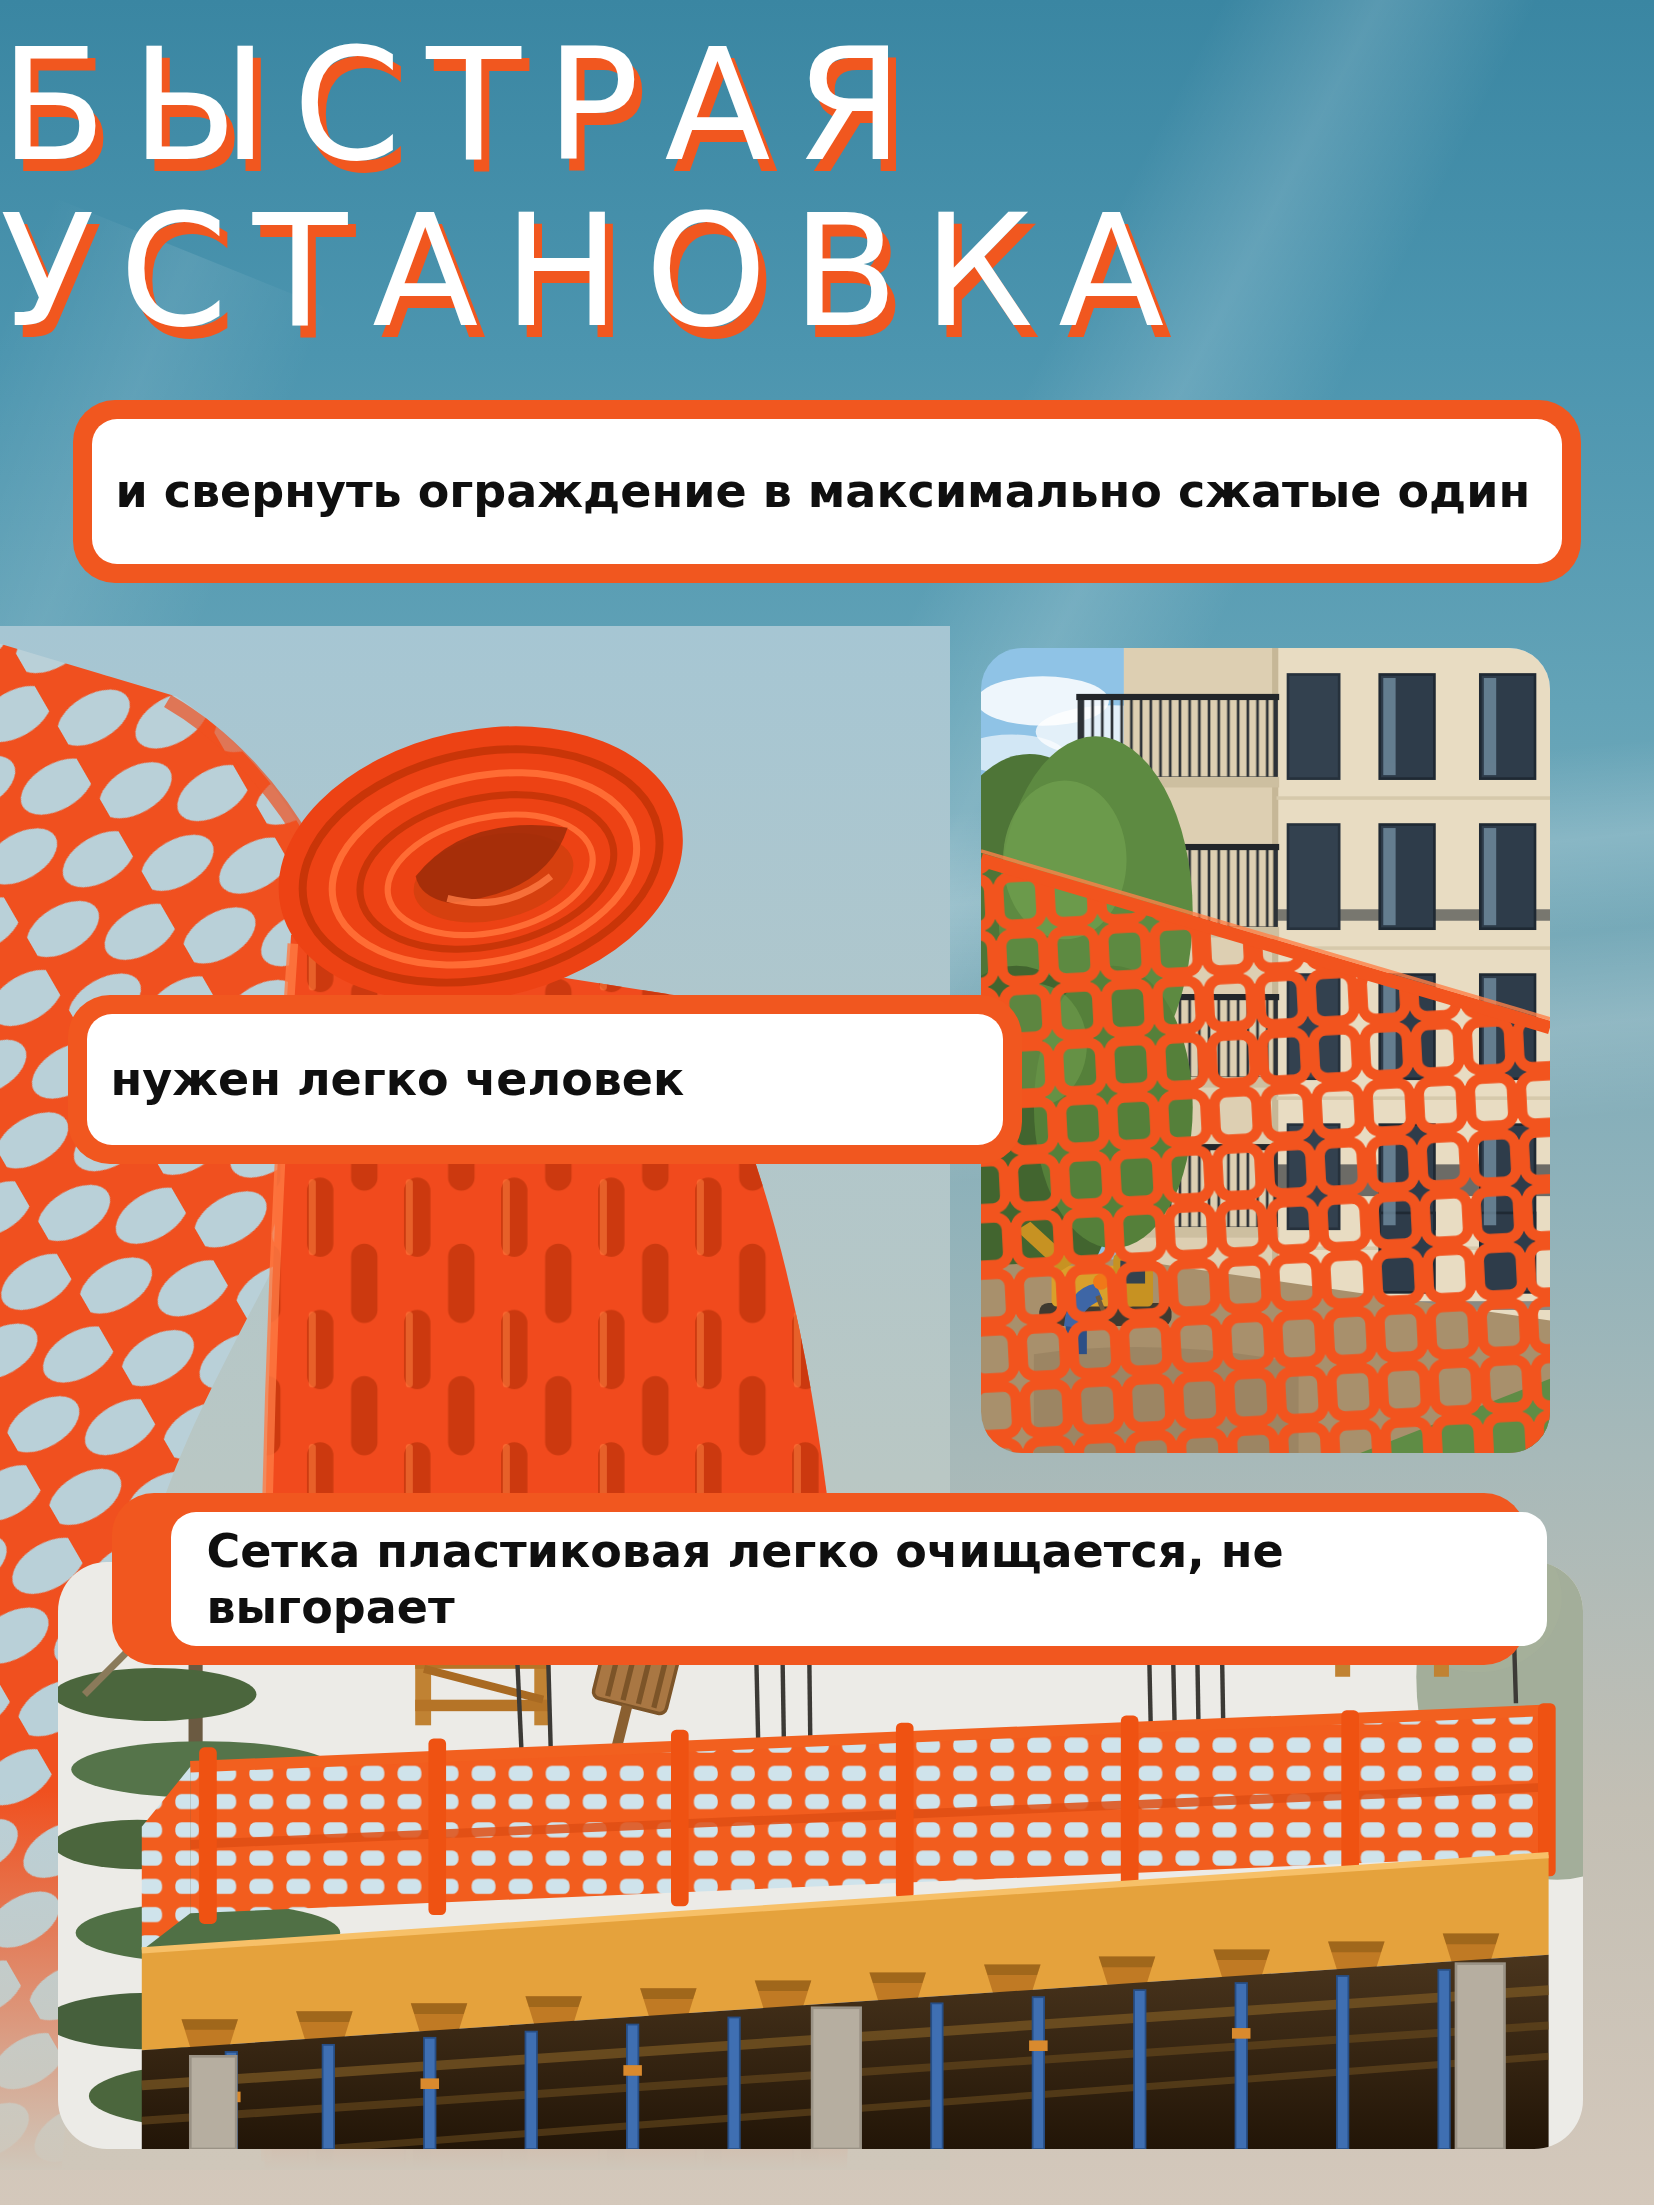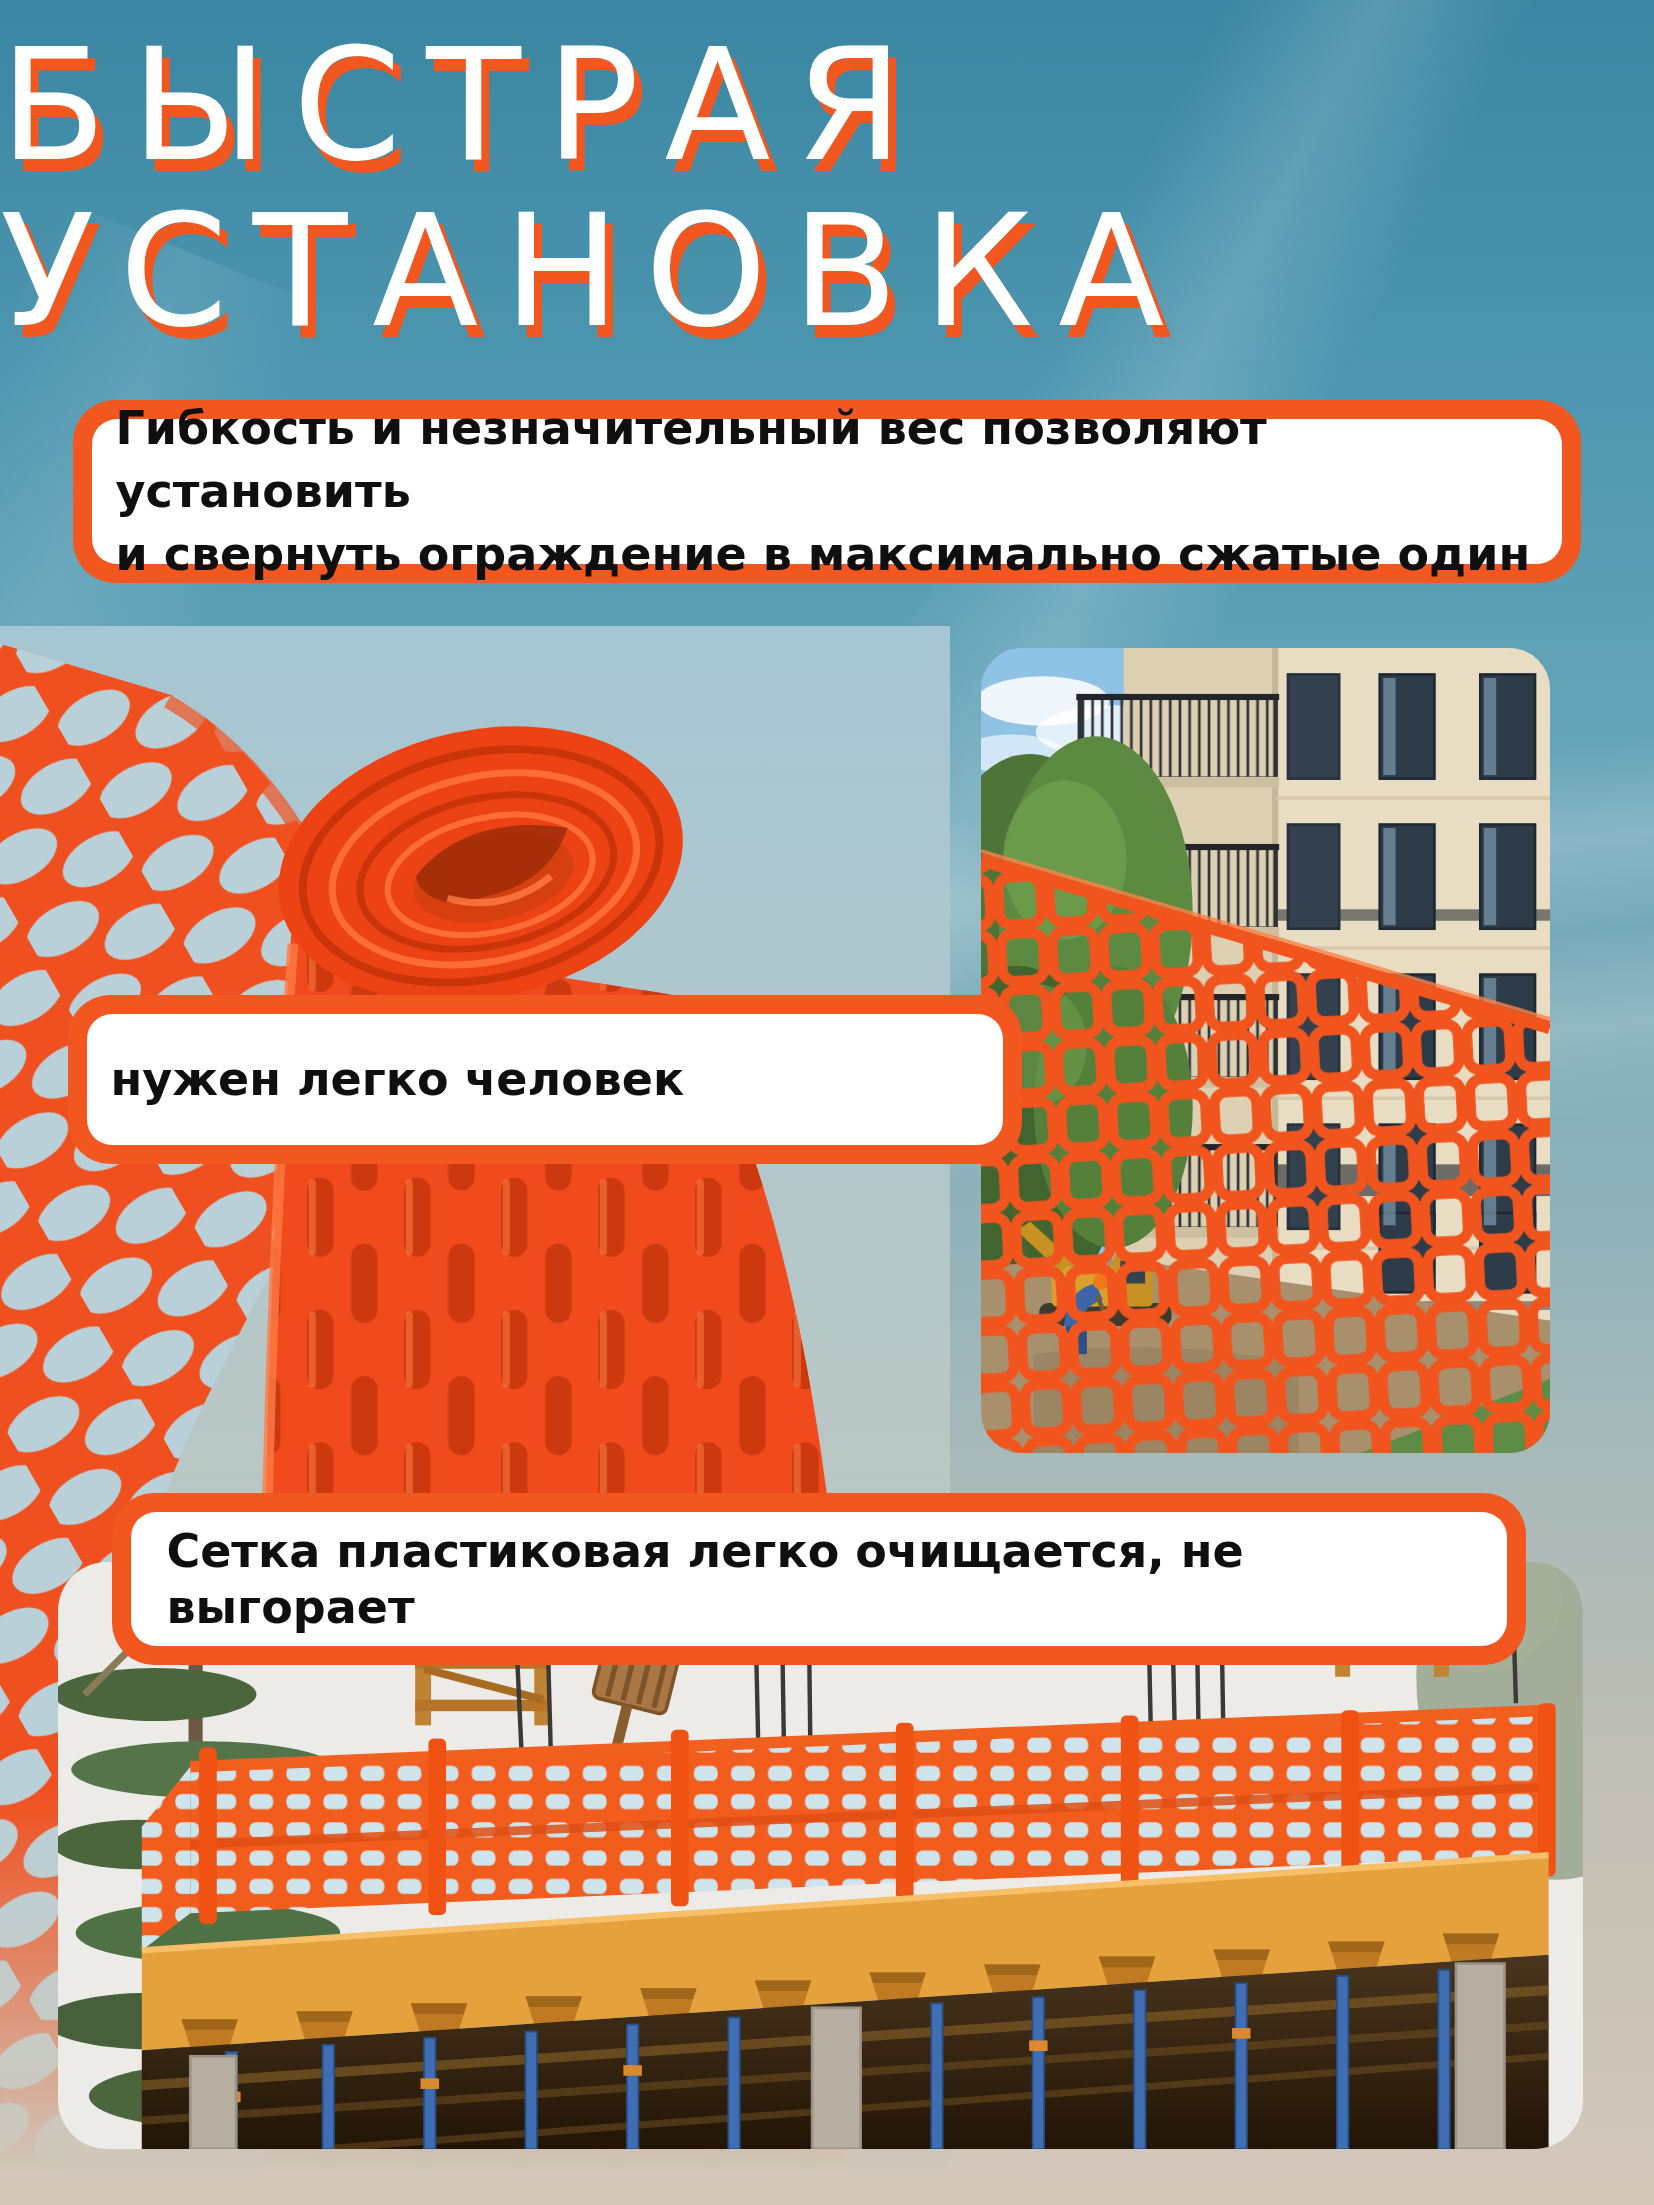--- a/index.html
+++ b/index.html
@@ -28,21 +28,21 @@
   .card-inner{background:#ffffff;border-radius:25px;width:100%;height:100%;box-sizing:border-box;
               display:flex;flex-direction:column;justify-content:center;}
   .card-text{font-weight:bold;color:#0f0f0f;font-size:46px;}
   #card1{left:73px;top:400px;width:1508px;height:183px;}
   #card1 .card-inner{padding-left:23px;}
   #card1 .card-text{line-height:63px;}
   #card2{left:68px;top:995px;width:954px;height:169px;}
   #card2 .card-inner{padding-left:23px;}
   #card2 .card-text{line-height:57px;}
   #card3{left:112px;top:1493px;width:1414px;height:172px;}
-  #card3 .card-inner{padding-left:35px;}
+  #card3 .card-inner{padding-left:35px;margin-left:40px;}
   #card3 .card-text{line-height:56px;}
 </style>
 </head>
 <body>
 
 <div id="page">
 
   <div id="streak-a" class="streak"></div>
   <div id="streak-b" class="streak"></div>
   <div id="streak-c" class="streak"></div>
@@ -356,21 +356,20 @@
     </svg>
   </div>
 
   <div id="title">
     <span class="tline">БЫСТРАЯ</span>
     <span class="tline">УСТАНОВКА</span>
   </div>
 
   <div id="card1" class="card">
     <div class="card-inner">
-      <div class="card-text">Гибкость и незначительный вес позволяют установить</div>
       <div class="card-text">и свернуть ограждение в максимально сжатые один</div>
     </div>
   </div>
 
   <div id="card2" class="card">
     <div class="card-inner">
       <div class="card-text">нужен легко человек</div>
     </div>
   </div>
 

